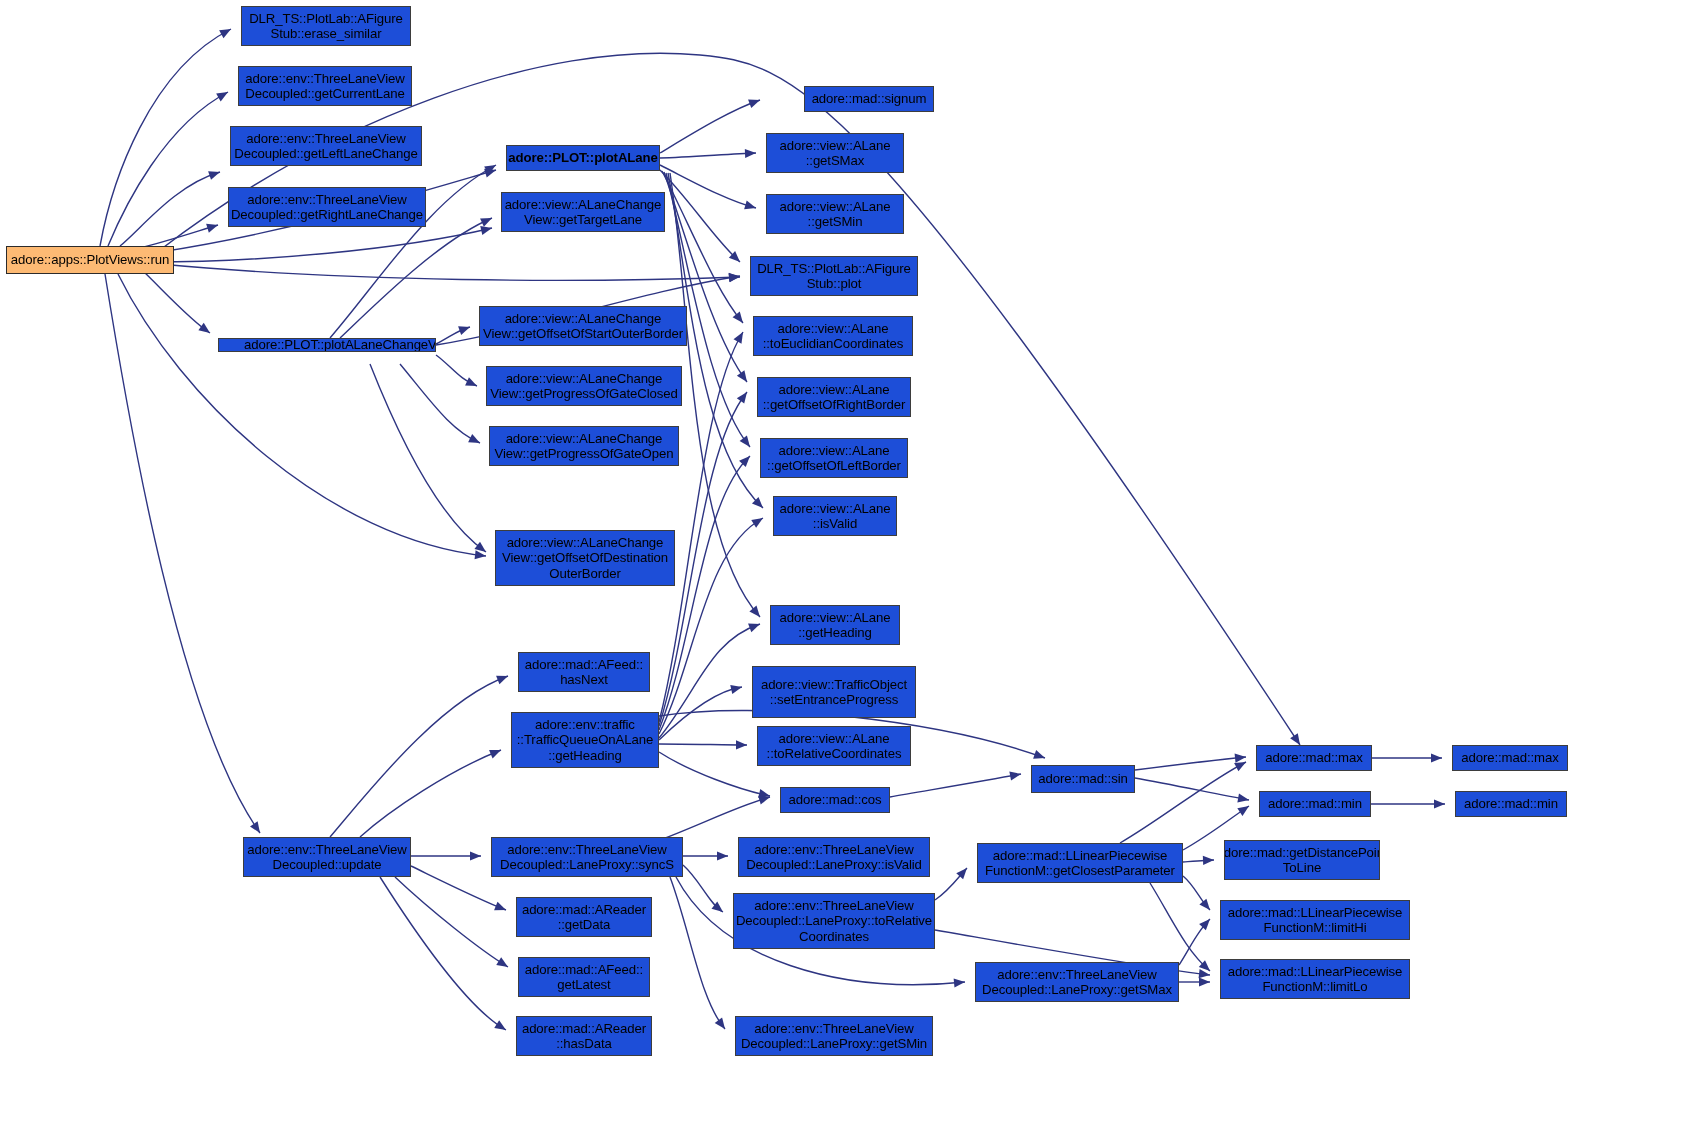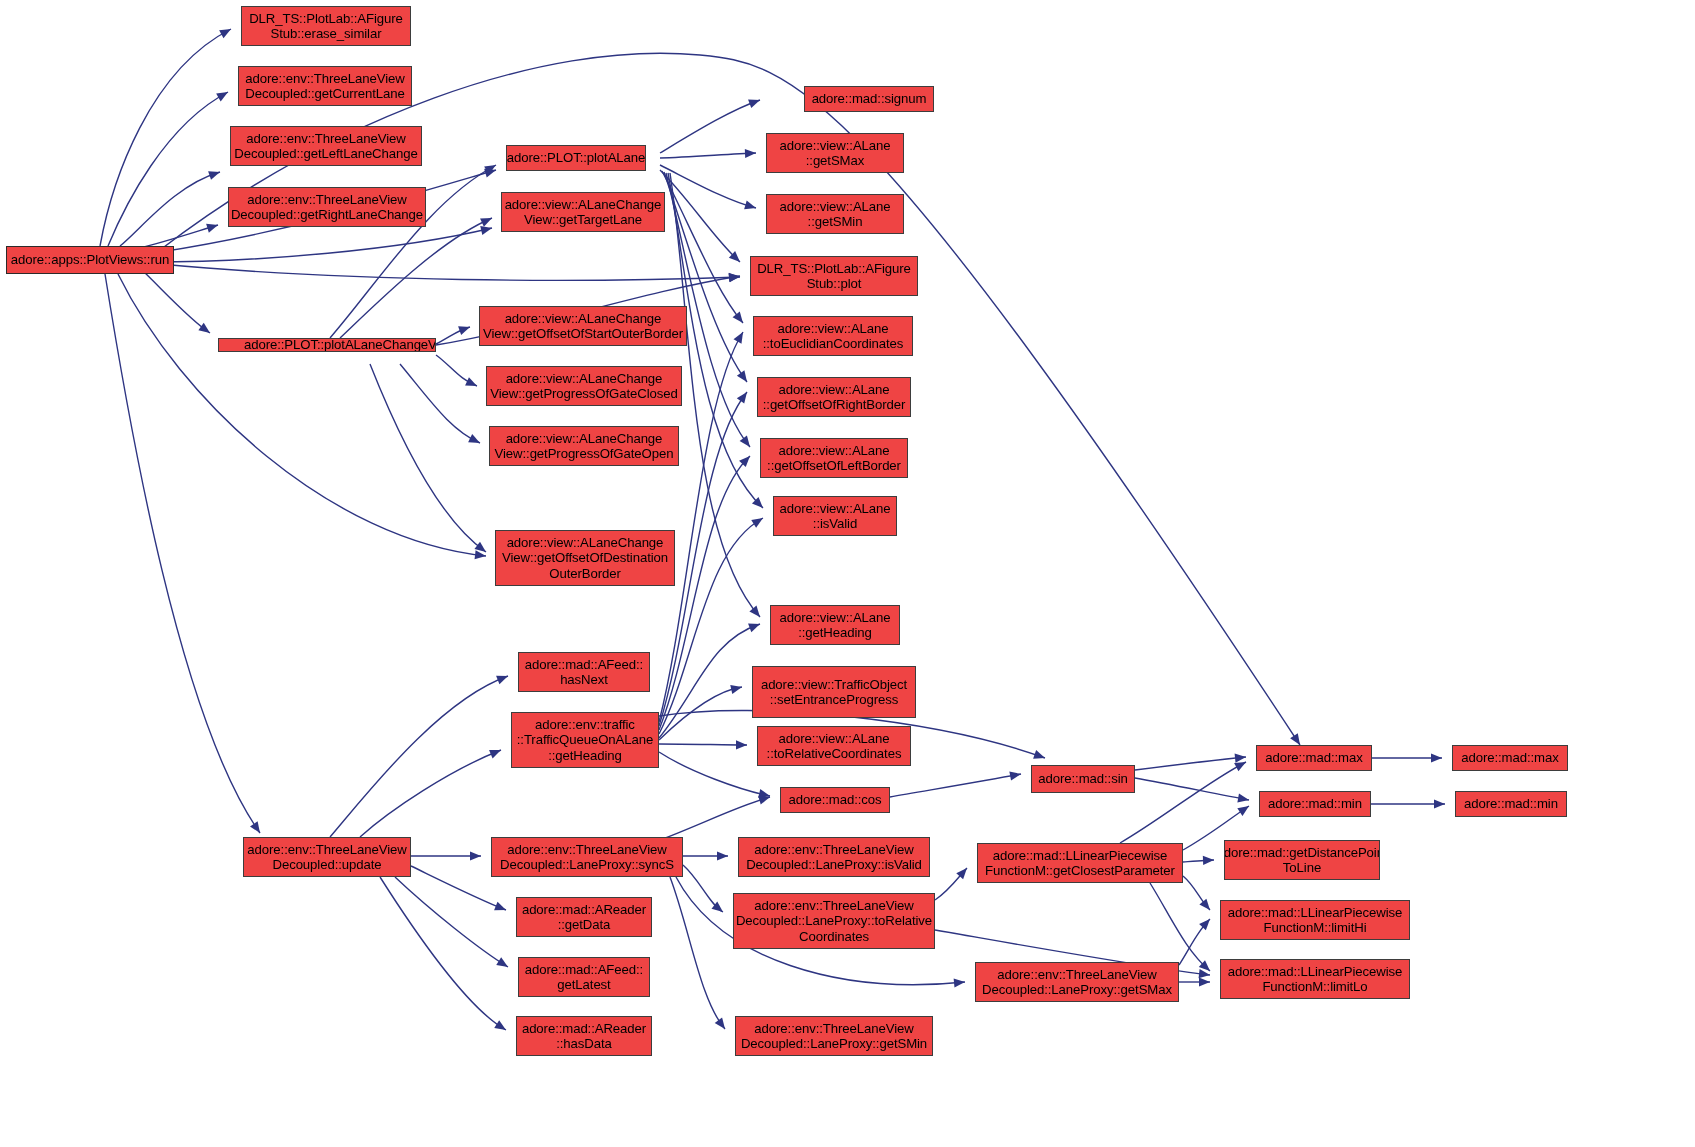--- a/index.html
+++ b/index.html
@@ -18,34 +18,34 @@
     position: absolute;
     left: 0; top: 0;
     width: 1695px;
     height: 1147px;
     overflow: visible;
   }
   .node {
     position: absolute;
     box-sizing: border-box;
     border: 1px solid #3d3d3d;
-    background: #ef4444;
+    background: #1d4ed8;
     color: #000000;
     display: flex;
     align-items: center;
     justify-content: center;
     text-align: center;
     font-size: 13.2px;
     line-height: 15.5px;
     letter-spacing: -0.1px;
     white-space: pre-line;
     overflow: hidden;
   }
   .node.root {
-    background: #ef4444;
+    background: #fdba74;
     border-color: #2b2b2b;
   }
   .edge {
     fill: none;
     stroke: #2e3582;
     stroke-width: 1.4;
   }
   .arrowhead {
     fill: #2e3582;
     stroke: none;
@@ -185,21 +185,21 @@
 Stub::erase_similar</div>
       <div class="node" style="left: 238px; top: 66px; width: 174px; height: 40px;">adore::env::ThreeLaneView
 Decoupled::getCurrentLane</div>
       <div class="node" style="left: 230px; top: 126px; width: 192px; height: 40px;">adore::env::ThreeLaneView
 Decoupled::getLeftLaneChange</div>
       <div class="node" style="left: 228px; top: 187px; width: 198px; height: 40px;">adore::env::ThreeLaneView
 Decoupled::getRightLaneChange</div>
       <div class="node" style="left: 218px; top: 338px; width: 218px; height: 14px; padding-left: 46px;">adore::PLOT::plotALaneChangeView</div>
       <div class="node" style="left: 243px; top: 837px; width: 168px; height: 40px;">adore::env::ThreeLaneView
 Decoupled::update</div>
-      <div class="node" style="left: 506px; top: 145px; width: 140px; height: 26px;">adore::PLOT::plotALane</div>
+      <div class="node" style="left: 506px; top: 145px; width: 154px; height: 26px; font-weight: bold;">adore::PLOT::plotALane</div>
       <div class="node" style="left: 501px; top: 192px; width: 164px; height: 40px;">adore::view::ALaneChange
 View::getTargetLane</div>
       <div class="node" style="left: 479px; top: 306px; width: 208px; height: 40px;">adore::view::ALaneChange
 View::getOffsetOfStartOuterBorder</div>
       <div class="node" style="left: 486px; top: 366px; width: 196px; height: 40px;">adore::view::ALaneChange
 View::getProgressOfGateClosed</div>
       <div class="node" style="left: 489px; top: 426px; width: 190px; height: 40px;">adore::view::ALaneChange
 View::getProgressOfGateOpen</div>
       <div class="node" style="left: 495px; top: 530px; width: 180px; height: 56px;">adore::view::ALaneChange
 View::getOffsetOfDestination

